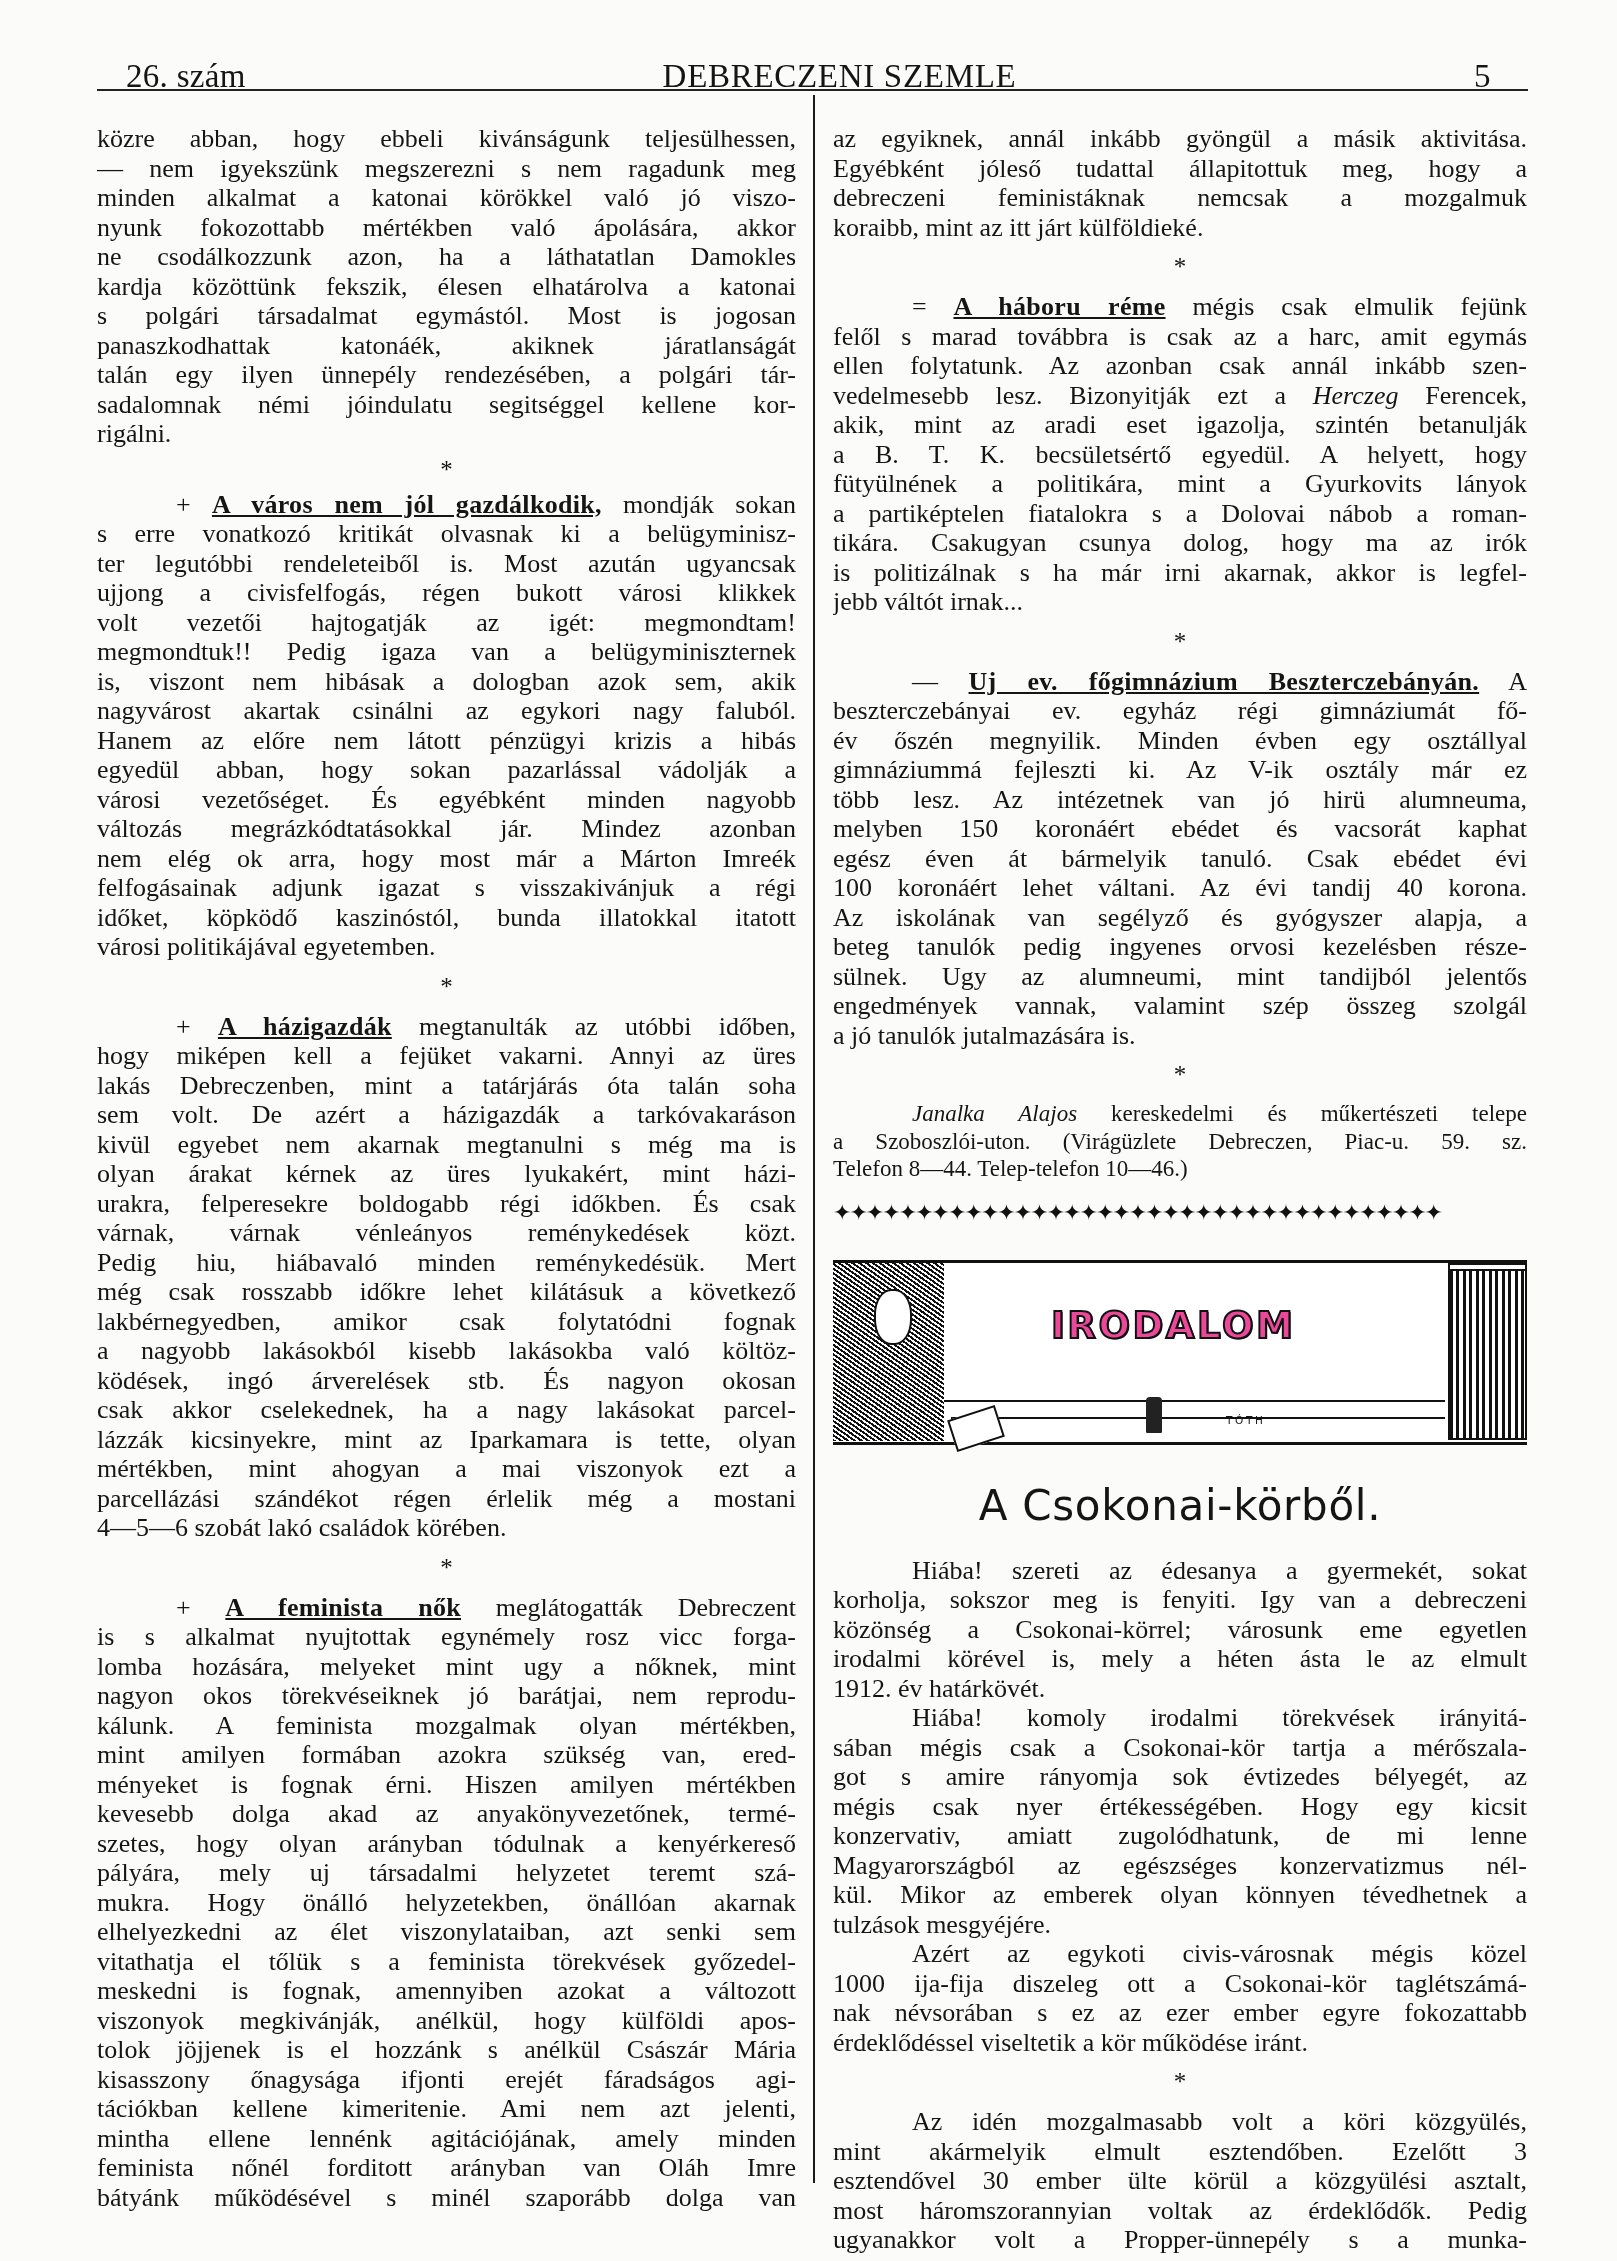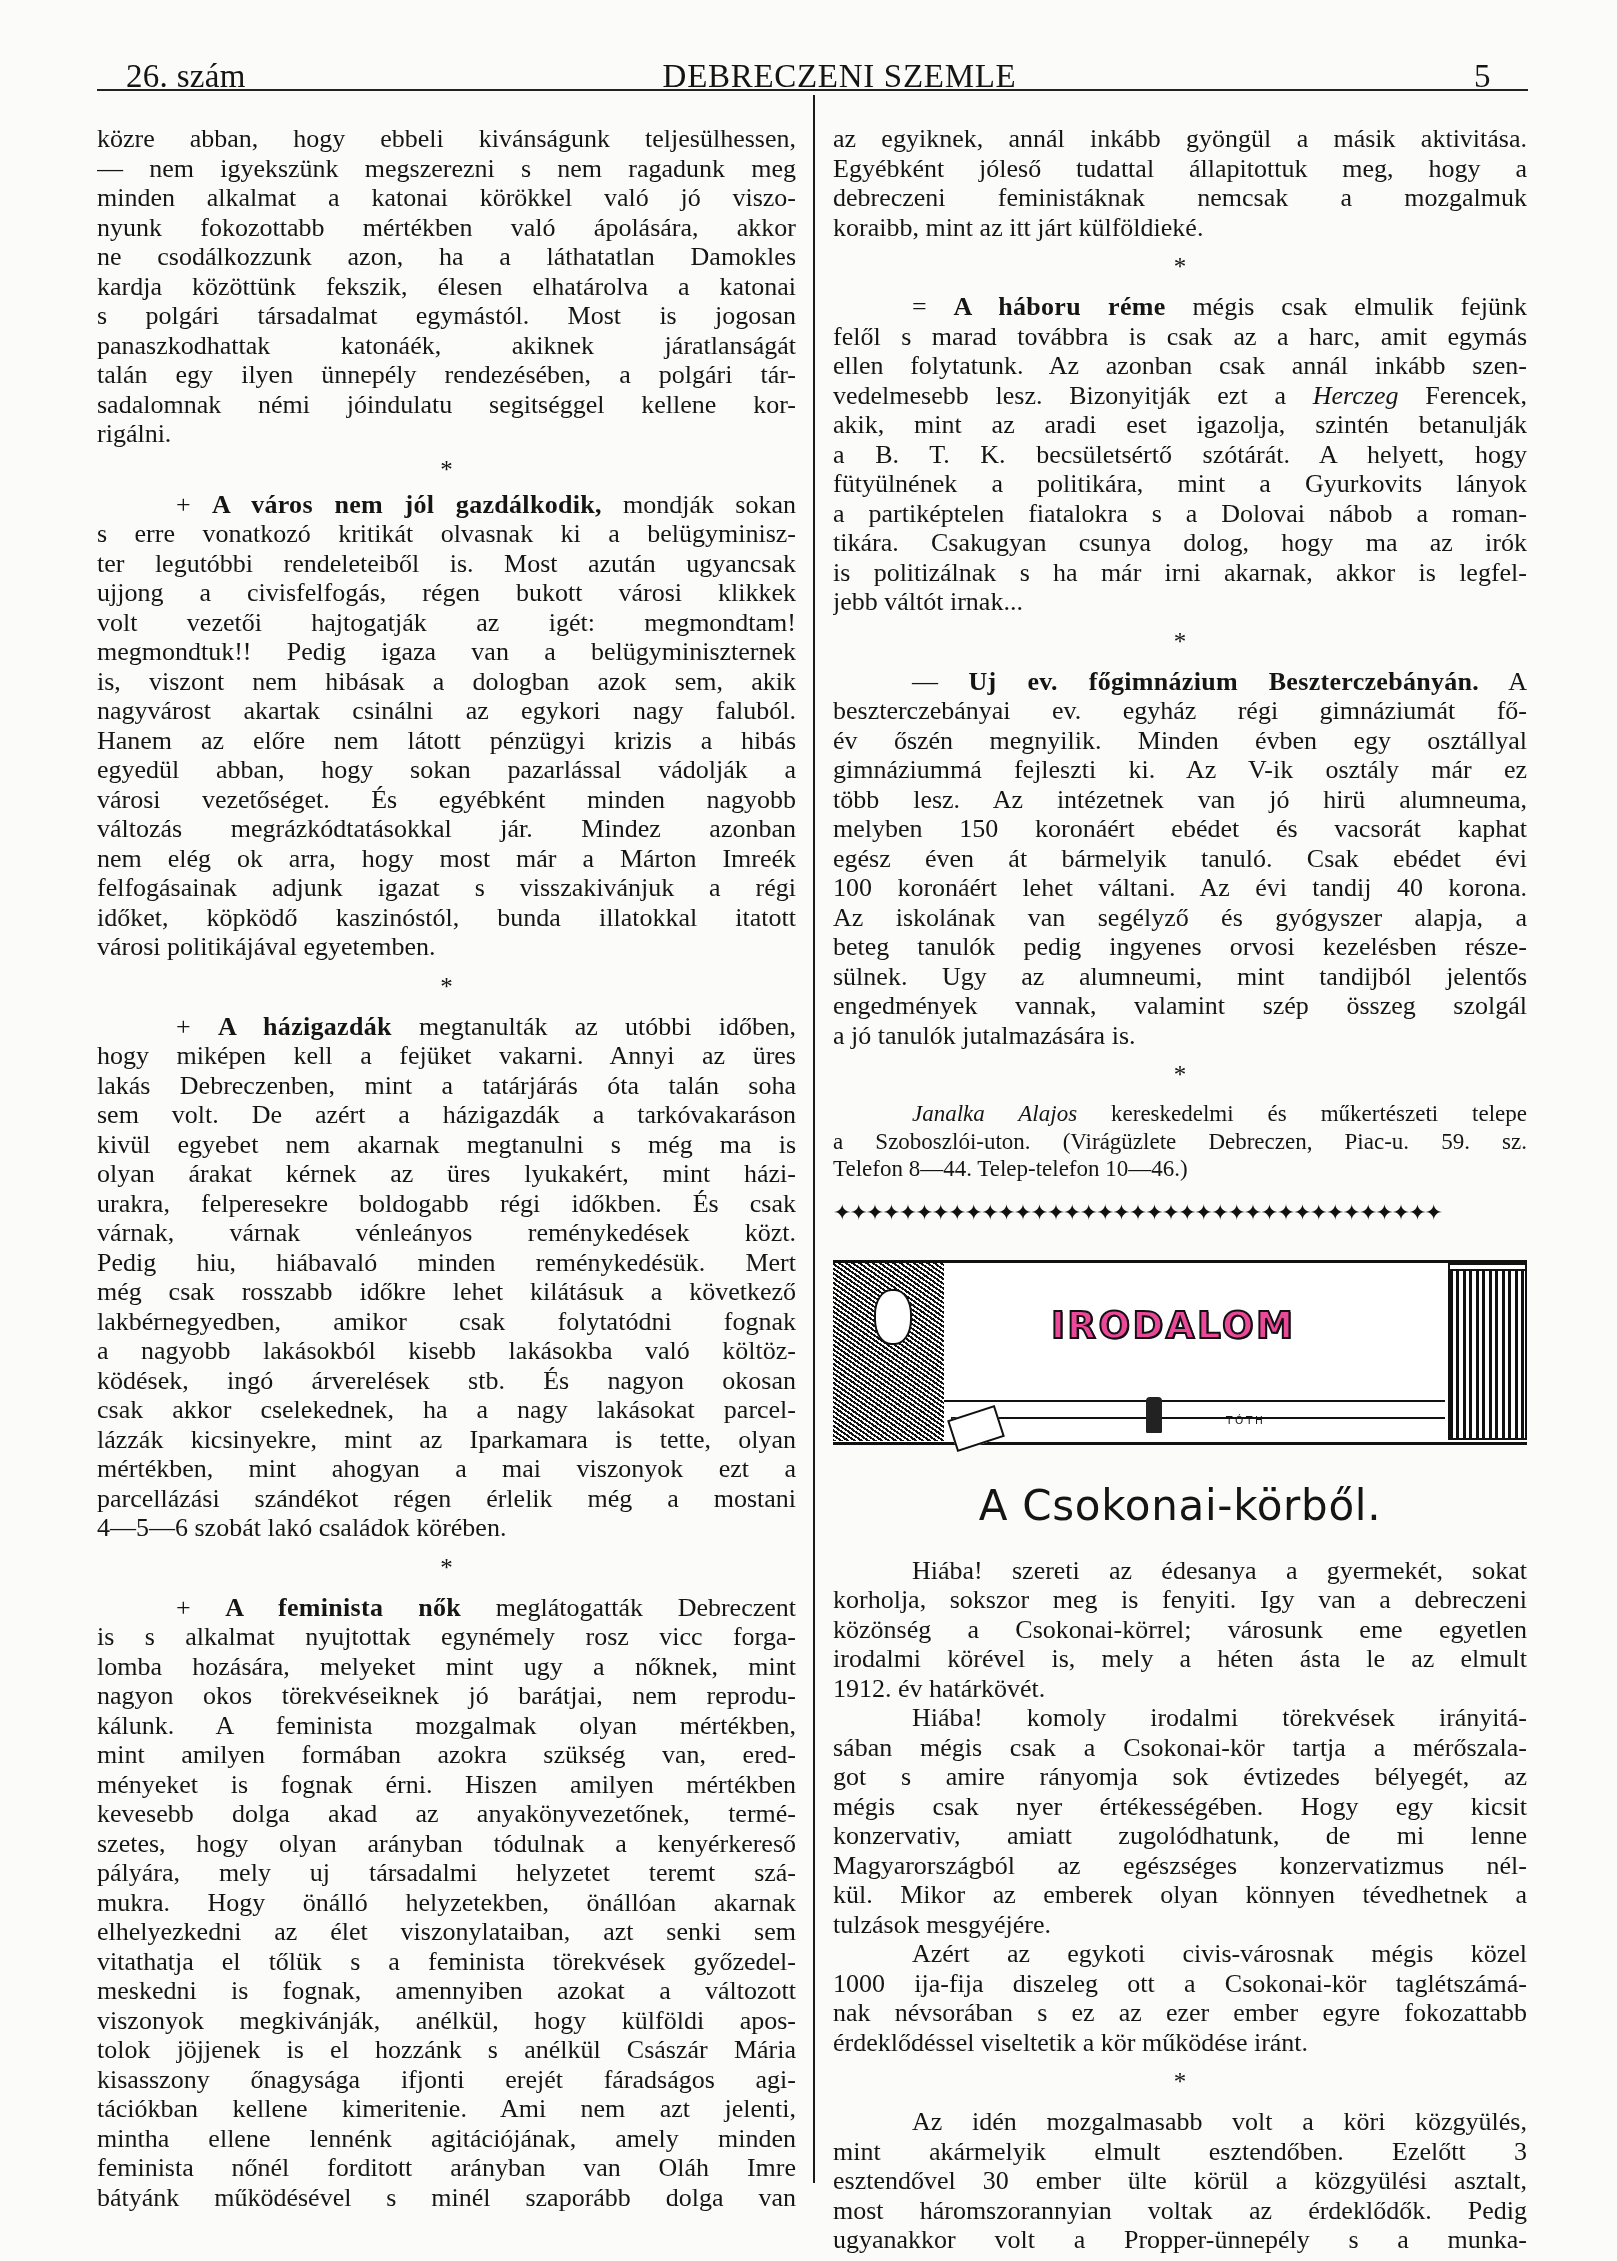--- a/index.html
+++ b/index.html
@@ -19,21 +19,21 @@
   .col { position:absolute; top:124px; }
   .col-left { left:97px; width:699px; }
   .col-right { left:833px; width:694px; }
 
   .ln { display:block; height:29.5px; line-height:29.5px; font-size:26px; white-space:nowrap;
         text-align:justify; text-align-last:justify; overflow:hidden; }
   .ln.last { text-align-last:left; }
   .ln.ind { padding-left:79px; }
   .sep { display:block; height:41px; line-height:41px; text-align:center; font-size:25px; }
   .sep.tall { height:50px; line-height:50px; }
-  b.rb { font-weight:bold; letter-spacing:0.3px; }
+  b.rb { font-weight:bold; letter-spacing:0.3px;text-decoration:underline; }
   i { font-style:italic; }
   .small .ln { font-size:23px; line-height:27.5px; height:27.5px; }
 
   .ornament { display:block; margin-top:17px; height:26px; line-height:26px; font-size:22px;
               white-space:nowrap; overflow:hidden; letter-spacing:-2px; color:#111; }
 
   .illus { position:relative; margin-top:34px; width:694px; height:185px; border-top:3.3px solid #111;
            border-bottom:3.3px solid #111; box-sizing:border-box; background:#fff; }
   .illus .man { position:absolute; left:0; top:0; width:111px; height:178px;
                 background:repeating-linear-gradient(35deg,#111 0 2px,#fff 2px 3.9px); }
@@ -153,21 +153,21 @@
       <span class="ln">debreczeni feministáknak nemcsak a mozgalmuk</span>
       <span class="ln last">koraibb, mint az itt járt külföldieké.</span>
     </div>
     <span class="sep tall">*</span>
     <div>
       <span class="ln ind"><span>= </span><b class="rb">A háboru réme</b> mégis csak elmulik fejünk</span>
       <span class="ln">felől s marad továbbra is csak az a harc, amit egymás</span>
       <span class="ln">ellen folytatunk. Az azonban csak annál inkább szen-</span>
       <span class="ln">vedelmesebb lesz. Bizonyitják ezt a <i>Herczeg</i> Ferencek,</span>
       <span class="ln">akik, mint az aradi eset igazolja, szintén betanulják</span>
-      <span class="ln">a B. T. K. becsületsértő szótárát. A helyett, hogy</span>
+      <span class="ln">a B. T. K. becsületsértő egyedül. A helyett, hogy</span>
       <span class="ln">fütyülnének a politikára, mint a Gyurkovits lányok</span>
       <span class="ln">a partiképtelen fiatalokra s a Dolovai nábob a roman-</span>
       <span class="ln">tikára. Csakugyan csunya dolog, hogy ma az irók</span>
       <span class="ln">is politizálnak s ha már irni akarnak, akkor is legfel-</span>
       <span class="ln last">jebb váltót irnak...</span>
     </div>
     <span class="sep tall">*</span>
     <div>
       <span class="ln ind"><span>— </span><b class="rb">Uj ev. főgimnázium Beszterczebányán.</b> A</span>
       <span class="ln">beszterczebányai ev. egyház régi gimnáziumát fő-</span>

